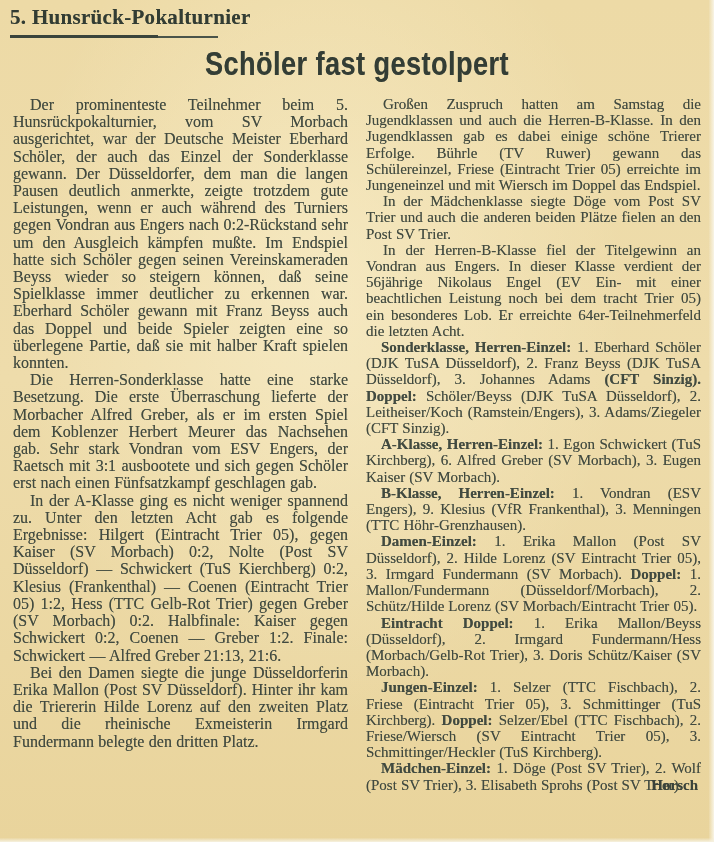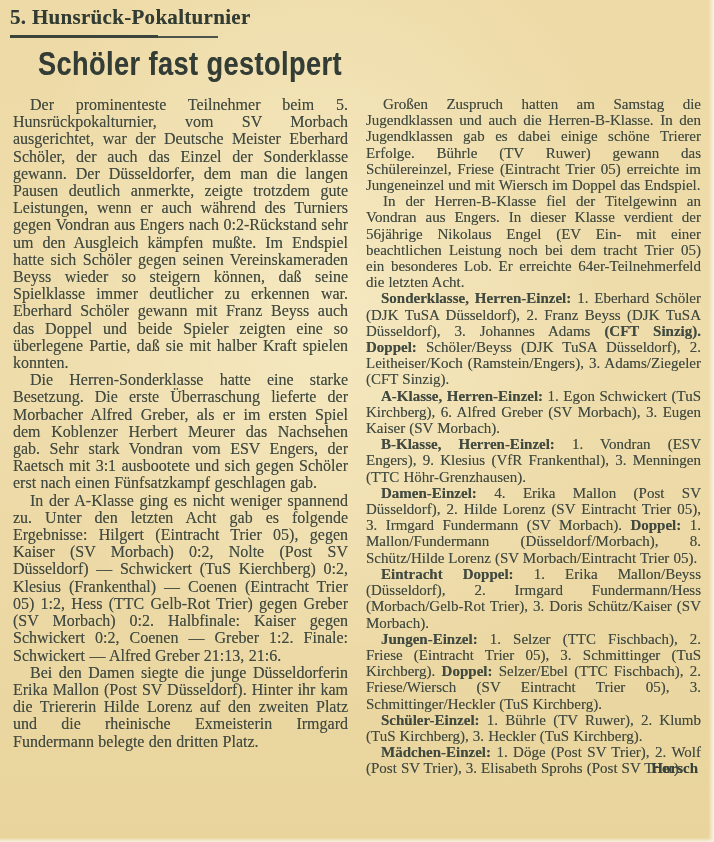--- a/index.html
+++ b/index.html
@@ -19,21 +19,21 @@
   .edge-bottom{position:absolute;left:0;bottom:0;width:100%;height:4px;
     background:linear-gradient(180deg,rgba(240,230,200,0.15),#f6f1e0);}
   .kicker{
     position:absolute;top:5px;left:10px;
     font-size:21px;font-weight:bold;color:#323c33;
     letter-spacing:0.3px;
   }
   .kicker-underline{position:absolute;top:35px;left:10px;height:4px;width:210px;}
   .kicker-underline .seg-a{position:absolute;left:0;top:0;width:148px;height:3px;background:#3a443b;}
   .kicker-underline .seg-b{position:absolute;left:148px;top:1px;width:60px;height:2px;background:#4a544a;}
-  .headline{position:absolute;top:44px;left:0;width:100%;}
+  .headline{position:absolute;top:44px;left:0;width:100%;text-align:center;}
   .headline-inner{
     display:inline-block;
     font-family:"Liberation Sans", sans-serif;
     font-weight:700;font-size:34px;line-height:38px;
     color:#333d35;
     transform:scaleX(0.80);transform-origin:50% 50%;
     letter-spacing:0.5px;
     white-space:nowrap;
   }
   .columns{
@@ -71,28 +71,28 @@
 
     <div class="col col-left ink">
       <p>Der prominenteste Teilnehmer beim 5. Hunsrückpokalturnier, vom SV Morbach ausgerichtet, war der Deutsche Meister Eberhard Schöler, der auch das Einzel der Sonderklasse gewann. Der Düsseldorfer, dem man die langen Pausen deutlich anmerkte, zeigte trotzdem gute Leistungen, wenn er auch während des Turniers gegen Vondran aus Engers nach 0:2-Rückstand sehr um den Ausgleich kämpfen mußte. Im Endspiel hatte sich Schöler gegen seinen Vereinskameraden Beyss wieder so steigern können, daß seine Spielklasse immer deutlicher zu erkennen war. Eberhard Schöler gewann mit Franz Beyss auch das Doppel und beide Spieler zeigten eine so überlegene Partie, daß sie mit halber Kraft spielen konnten.</p>
       <p>Die Herren-Sonderklasse hatte eine starke Besetzung. Die erste Überraschung lieferte der Morbacher Alfred Greber, als er im ersten Spiel dem Koblenzer Herbert Meurer das Nachsehen gab. Sehr stark Vondran vom ESV Engers, der Raetsch mit 3:1 ausbootete und sich gegen Schöler erst nach einen Fünfsatzkampf geschlagen gab.</p>
       <p>In der A-Klasse ging es nicht weniger spannend zu. Unter den letzten Acht gab es folgende Ergebnisse: Hilgert (Eintracht Trier 05), gegen Kaiser (SV Morbach) 0:2, Nolte (Post SV Düsseldorf) — Schwickert (TuS Kierchberg) 0:2, Klesius (Frankenthal) — Coenen (Eintracht Trier 05) 1:2, Hess (TTC Gelb-Rot Trier) gegen Greber (SV Morbach) 0:2. Halbfinale: Kaiser gegen Schwickert 0:2, Coenen — Greber 1:2. Finale: Schwickert — Alfred Greber 21:13, 21:6.</p>
       <p>Bei den Damen siegte die junge Düsseldorferin Erika Mallon (Post SV Düsseldorf). Hinter ihr kam die Triererin Hilde Lorenz auf den zweiten Platz und die rheinische Exmeisterin Irmgard Fundermann belegte den dritten Platz.</p>
     </div>
 
     <div class="col col-right ink">
       <p>Großen Zuspruch hatten am Samstag die Jugendklassen und auch die Herren-B-Klasse. In den Jugendklassen gab es dabei einige schöne Trierer Erfolge. Bührle (TV Ruwer) gewann das Schülereinzel, Friese (Eintracht Trier 05) erreichte im Jungeneinzel und mit Wiersch im Doppel das Endspiel.</p>
+      <p>In der Mädchenklasse siegte Döge vom Post SV Trier und auch die anderen beiden Plätze fielen an den Post SV Trier.</p>
       <p>In der Herren-B-Klasse fiel der Titelgewinn an Vondran aus Engers. In dieser Klasse verdient der 56jährige Nikolaus Engel (EV Ein- mit einer beachtlichen Leistung noch bei dem tracht Trier 05) ein besonderes Lob. Er erreichte 64er-Teilnehmerfeld die letzten Acht.</p>
       <p class="res"><span class="bold">Sonderklasse, Herren-Einzel:</span><span> 1. Eberhard Schöler (DJK TuSA Düsseldorf), 2. Franz Beyss (DJK TuSA Düsseldorf), 3. Johannes Adams </span><span class="bold">(CFT Sinzig). Doppel:</span><span> Schöler/Beyss (DJK TuSA Düsseldorf), 2. Leitheiser/Koch (Ramstein/Engers), 3. Adams/Ziegeler (CFT Sinzig).</span></p>
       <p class="res"><span class="bold">A-Klasse, Herren-Einzel:</span><span> 1. Egon Schwickert (TuS Kirchberg), 6. Alfred Greber (SV Morbach), 3. Eugen Kaiser (SV Morbach).</span></p>
       <p class="res"><span class="bold">B-Klasse, Herren-Einzel:</span><span> 1. Vondran (ESV Engers), 9. Klesius (VfR Frankenthal), 3. Menningen (TTC Höhr-Grenzhausen).</span></p>
-      <p class="res"><span class="bold">Damen-Einzel:</span><span> 4. Erika Mallon (Post SV Düsseldorf), 2. Hilde Lorenz (SV Eintracht Trier 05), 3. Irmgard Fundermann (SV Morbach). </span><span class="bold">Doppel:</span><span> 1. Mallon/Fundermann (Düsseldorf/Morbach), 8. Schütz/Hilde Lorenz (SV Morbach/Eintracht Trier 05).</span></p>
+      <p class="res"><span class="bold">Damen-Einzel:</span><span> 1. Erika Mallon (Post SV Düsseldorf), 2. Hilde Lorenz (SV Eintracht Trier 05), 3. Irmgard Fundermann (SV Morbach). </span><span class="bold">Doppel:</span><span> 1. Mallon/Fundermann (Düsseldorf/Morbach), 2. Schütz/Hilde Lorenz (SV Morbach/Eintracht Trier 05).</span></p>
       <p class="res"><span class="bold">Eintracht Doppel:</span><span> 1. Erika Mallon/Beyss (Düsseldorf), 2. Irmgard Fundermann/Hess (Morbach/Gelb-Rot Trier), 3. Doris Schütz/Kaiser (SV Morbach).</span></p>
       <p class="res"><span class="bold">Jungen-Einzel:</span><span> 1. Selzer (TTC Fischbach), 2. Friese (Eintracht Trier 05), 3. Schmittinger (TuS Kirchberg). </span><span class="bold">Doppel:</span><span> Selzer/Ebel (TTC Fischbach), 2. Friese/Wiersch (SV Eintracht Trier 05), 3. Schmittinger/Heckler (TuS Kirchberg).</span></p>
-      <p class="res"><span class="bold">Schüler-Einzel:</span><span> 1. Bührle (TV Ruwer), 2. Klumb (TuS Kirchberg), 3. Heckler (TuS Kirchberg).</span></p>
       <p class="res"><span class="bold">Mädchen-Einzel:</span><span> 1. Döge (Post SV Trier), 2. Wolf (Post SV Trier), 3. Elisabeth Sprohs (Post SV Trier).</span></p>
       <div class="byline">Horsch</div>
     </div>
 
   </div>
 
   <div class="edge-right"></div>
   <div class="edge-bottom"></div>
 
 </div>

